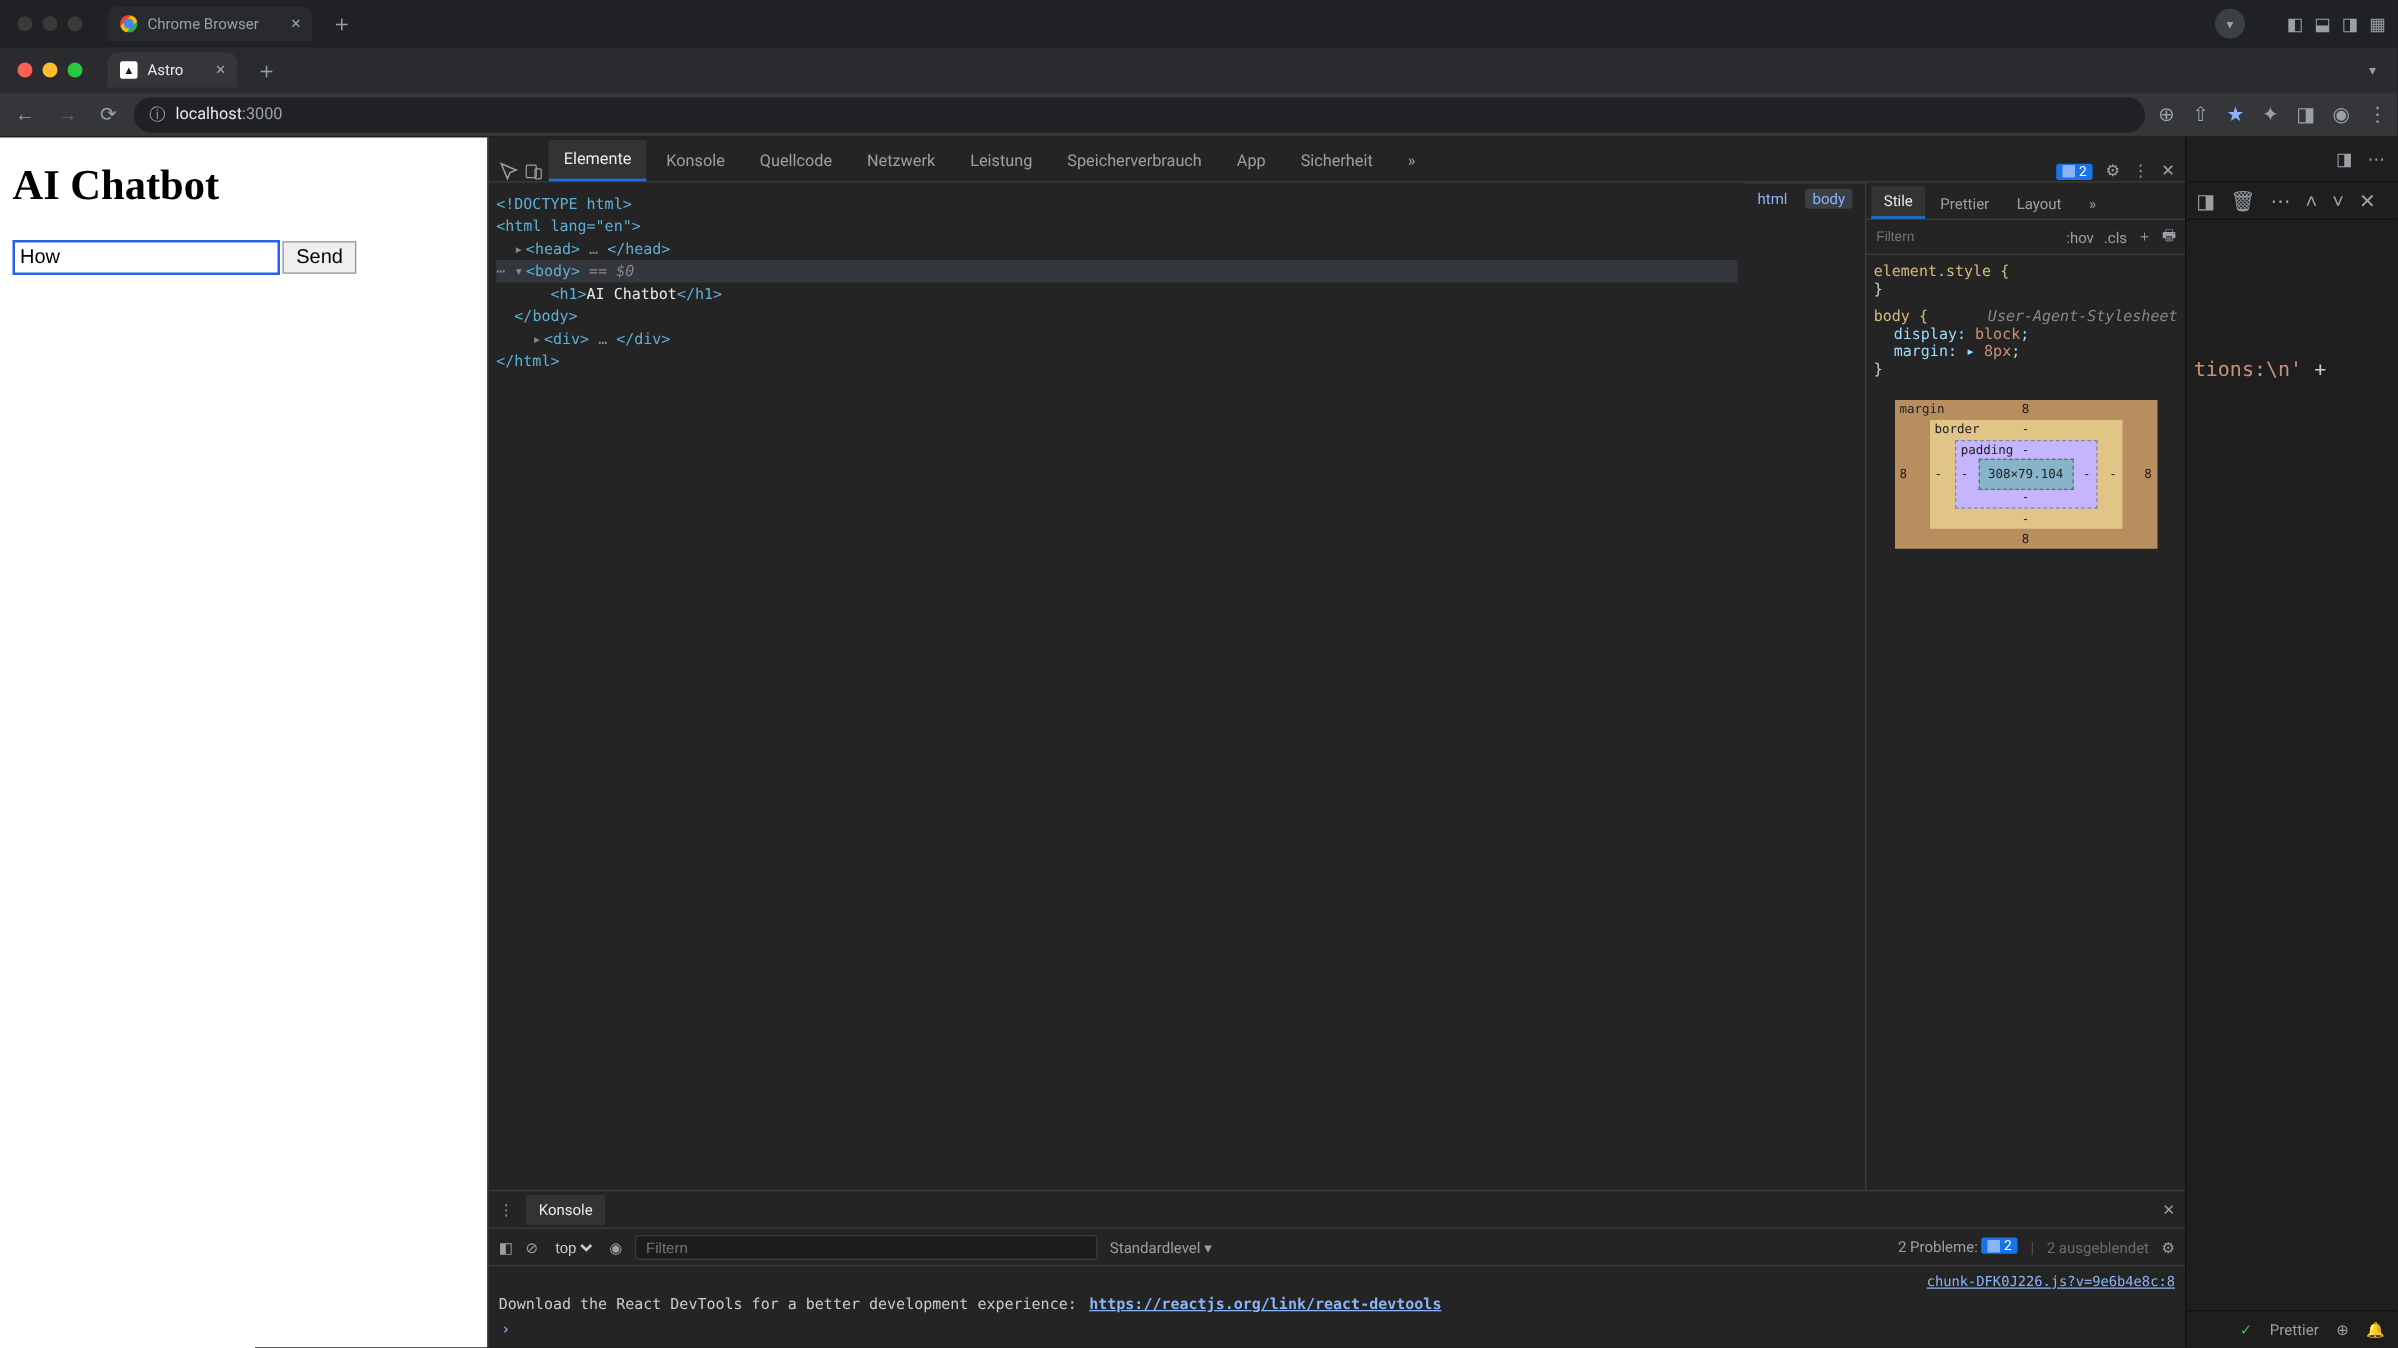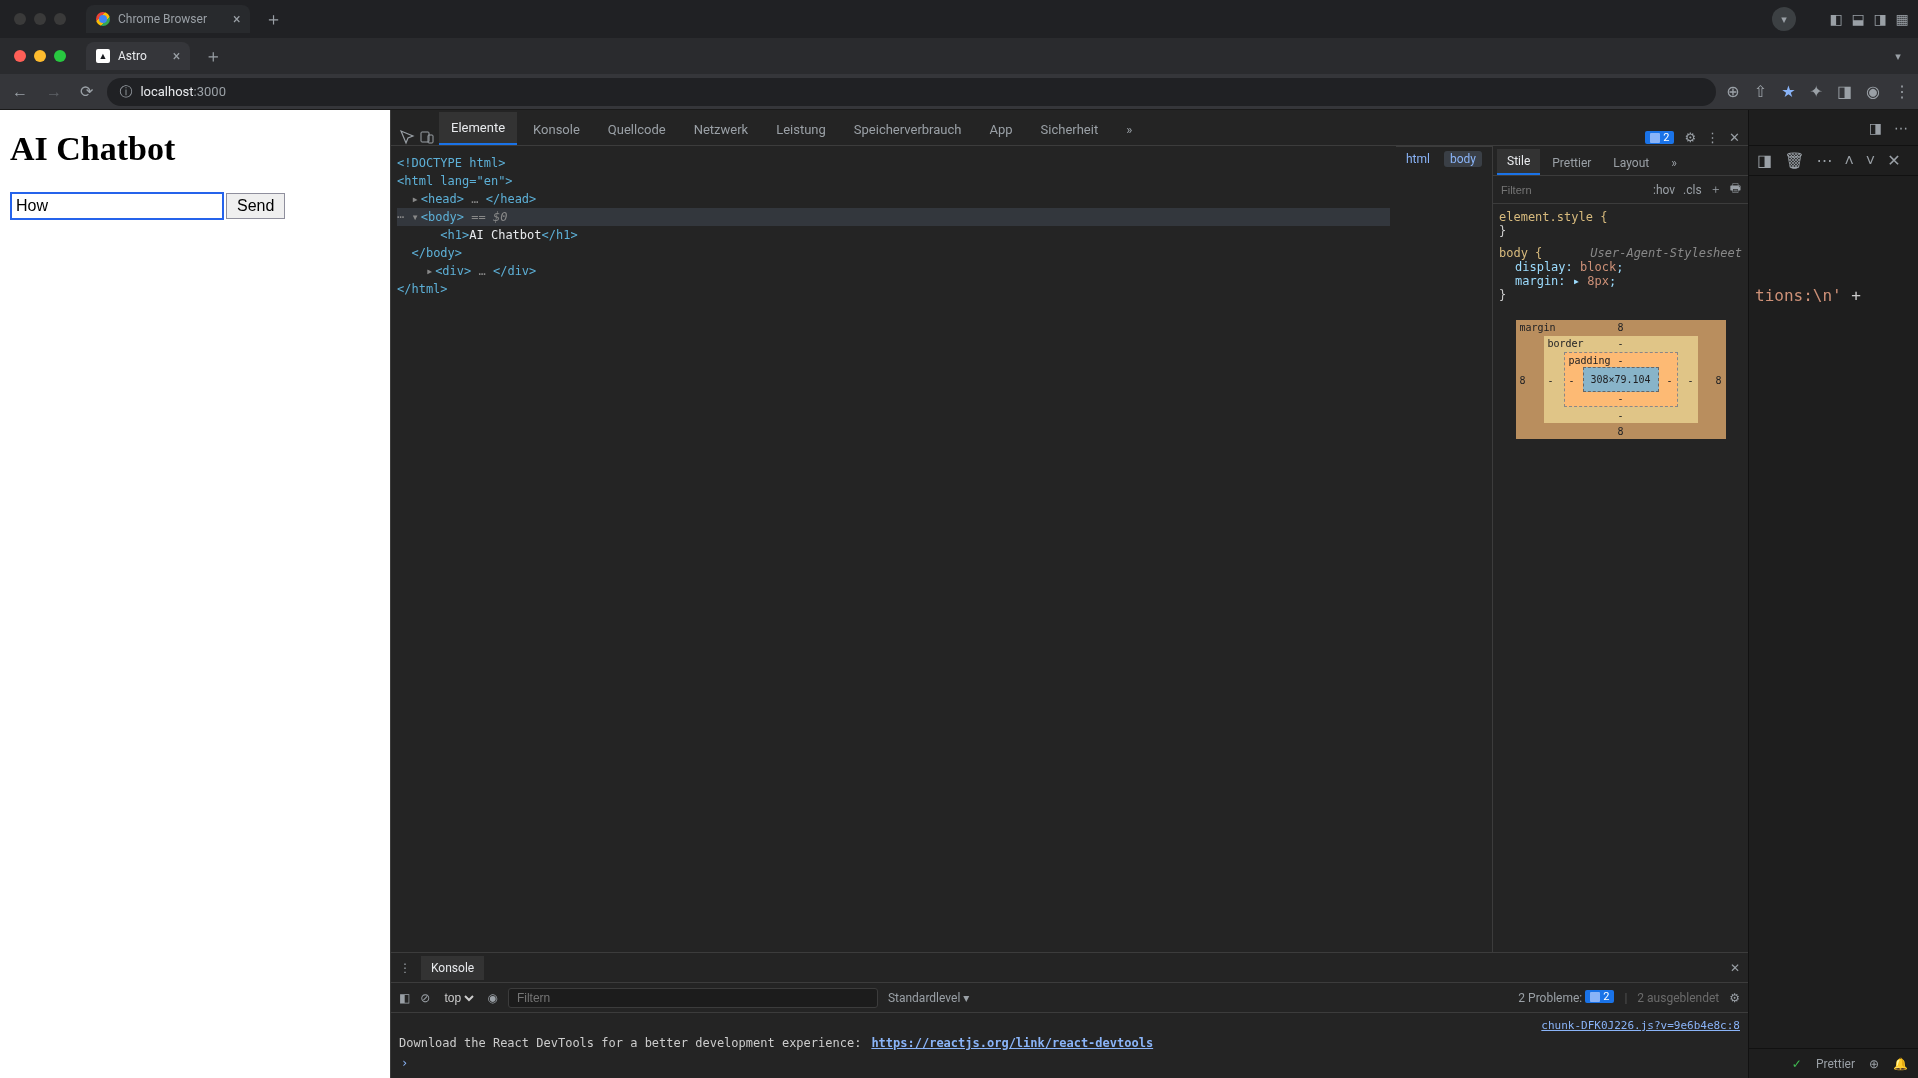--- a/index.html
+++ b/index.html
@@ -72,21 +72,21 @@
 .css-sel{color:#d7ba7d}
 .css-prop{color:#9cdcfe;padding-left:16px}
 .css-val{color:#ce9178}
 .css-src{float:right;color:#888;font-style:italic}
 .brace{color:#ccc}
 
 
 .boxmodel{margin:18px auto 6px;width:210px;font-size:10px;text-align:center}
 .bm-margin{background:#b98e5e;padding:16px 28px;position:relative}
 .bm-border{background:#e0c587;padding:16px 20px;position:relative}
-.bm-padding{background:#fdba74;padding:14px 18px;border:1px dashed #888;position:relative}
+.bm-padding{background:#c4b5fd;padding:14px 18px;border:1px dashed #888;position:relative}
 .bm-content{background:#88b4c9;padding:6px 4px;color:#202124;border:1px dashed #666}
 .bm-label{position:absolute;top:2px;left:4px;color:#202124}
 .bm-num{position:absolute;color:#202124}
 .bm-num.top{top:2px;left:50%;transform:translateX(-50%)}
 .bm-num.bottom{bottom:2px;left:50%;transform:translateX(-50%)}
 .bm-num.left{left:4px;top:50%;transform:translateY(-50%)}
 .bm-num.right{right:4px;top:50%;transform:translateY(-50%)}
 
 
 .dom-crumbs{height:24px;border-top:1px solid #3c3c3c;display:flex;align-items:center;padding:0 10px;gap:14px;font-size:12px;color:#8ab4f8}

